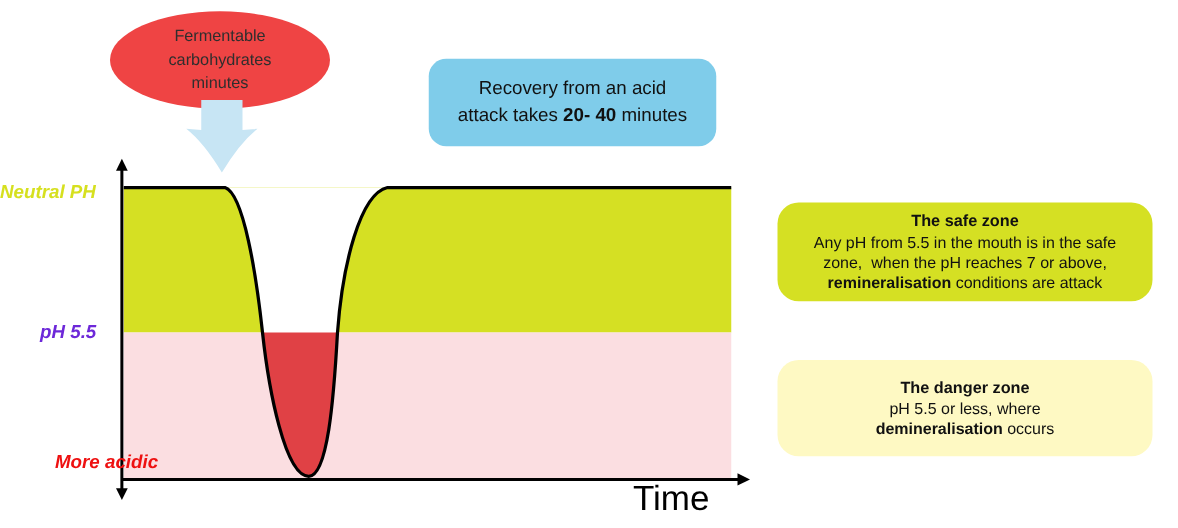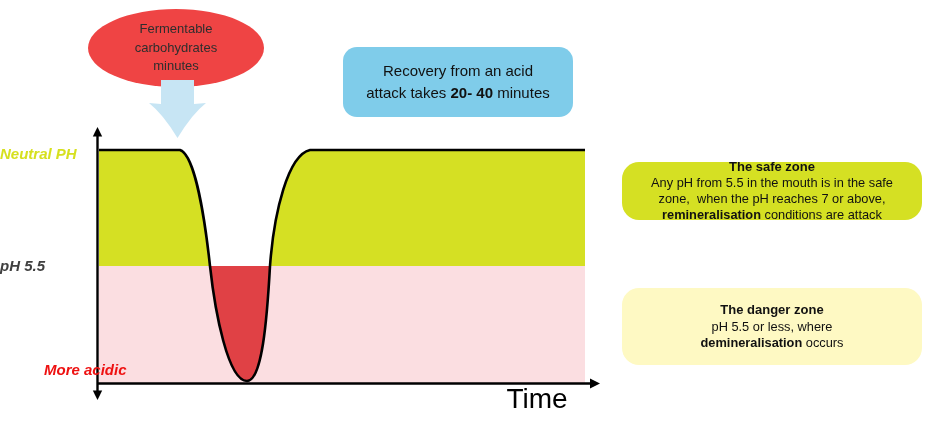--- a/index.html
+++ b/index.html
@@ -19,30 +19,30 @@
     left:343px;top:47px;width:230px;height:70px;border-radius:14px;background:#7fccea;
     display:flex;flex-direction:column;align-items:center;justify-content:center;text-align:center;
     font-size:15px;line-height:1.5;color:#111;
   }
   .recovery b, .zonebox b{font-weight:bold;}
   
   .chart-svg{left:60px;top:115px;width:560px;height:307px;}
   
   .ylabel{font-weight:bold;font-size:15px;text-align:left;width:92px;left:0;font-style:italic;}
   .lbl-neutral{top:145px;color:#d6e01f;}
-  .lbl-ph55{top:257px;color:#404040;}
+  .lbl-ph55{top:257px;color:#6d28d9;margin-left:32px;}
   .lbl-acidic{top:361px;color:#ee1111;width:90px;padding-left:44px;}
   .xlabel{left:477px;top:383px;width:120px;text-align:center;font-size:28px;color:#000;}
   
   .zonebox{
     width:300px;border-radius:17px;text-align:center;font-size:12.8px;line-height:1.26;color:#111;
     display:flex;flex-direction:column;justify-content:center;
   }
   .zonebox .ztitle{font-weight:bold;font-size:13px;}
-  .safebox{left:622px;top:162px;height:58px;background:#d5e023;}
+  .safebox{left:622px;top:162px;height:79px;background:#d5e023;}
   .dangerbox{left:622px;top:288px;height:77px;background:#fef9c3;}
 </style>
 </head>
 <body>
 
 <div class="canvas">
 
   <div class="abs bubble">
     <div>
       <div>Fermentable</div>

